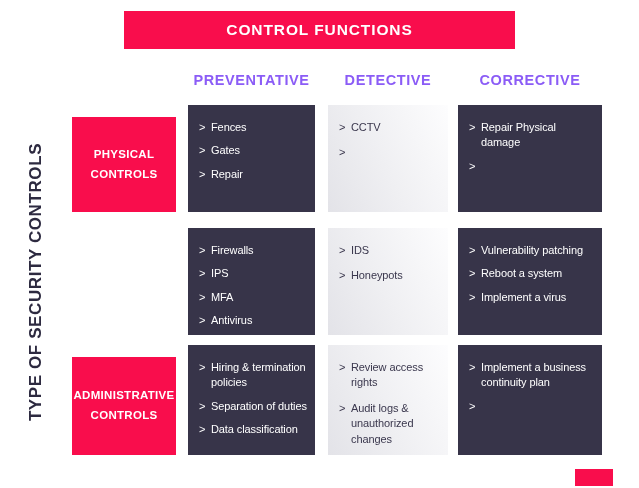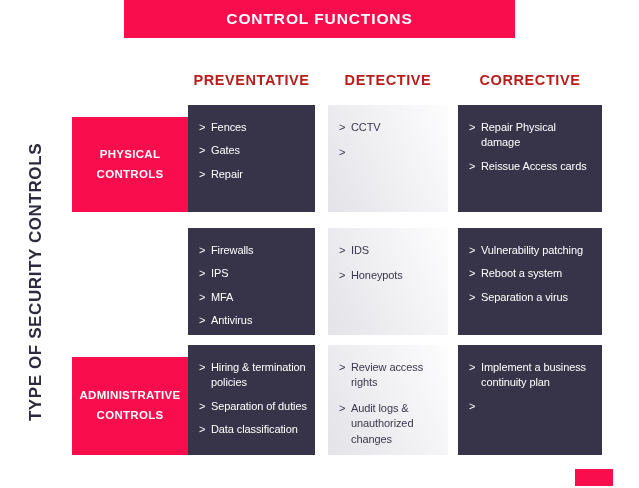--- a/index.html
+++ b/index.html
@@ -2,45 +2,45 @@
 <html style="--accent: #f90d4c; --navy: #373449;"><head>
 <meta charset="utf-8">
 <style>
   html,body{margin:0;padding:0;background:#fff;}
   .stage{
     position:relative;width:639px;height:488px;background:#ffffff;overflow:hidden;
     font-family:"Liberation Sans",sans-serif;
   }
   
   .banner{
-    position:absolute;left:124px;top:0;width:391px;height:38px;
+    position:absolute;left:124px;top:11px;width:391px;height:38px;
     background:var(--accent,#f90d4c);display:flex;align-items:center;justify-content:center;text-align:center;
   }
   .banner span{color:#ffffff;font-weight:bold;font-size:15.5px;letter-spacing:.9px;}
   
   .col-head{
     position:absolute;top:70px;height:20px;display:flex;align-items:center;justify-content:center;
-    font-weight:bold;font-size:14.5px;letter-spacing:.6px;color:#b91c1c;white-space:nowrap;
+    font-weight:bold;font-size:14.5px;letter-spacing:.6px;color:#8b5cf6;white-space:nowrap;
   }
   .col-head.prev{left:188px;width:127px;}
   .col-head.det {left:328px;width:120px;}
   .col-head.corr{left:458px;width:144px;}
   
   .y-label{
     position:absolute;left:36px;top:282px;transform:translate(-50%,-50%) rotate(-90deg);
     transform-origin:center;white-space:nowrap;font-weight:bold;font-size:17px;
     letter-spacing:.6px;color:#2d2a40;
   }
   
   .row{position:absolute;left:72px;width:530px;}
   .row.r0{top:105px;height:107px;}
   .row.r1{top:228px;height:107px;}
   .row.r2{top:345px;height:110px;}
   .rlabel{
-    position:absolute;left:0;top:12px;bottom:0;width:116px;background:var(--accent,#f90d4c);
+    position:absolute;left:0;top:12px;bottom:0;width:104px;background:var(--accent,#f90d4c);
     display:flex;align-items:center;justify-content:center;text-align:center;
     color:#fff;font-weight:bold;font-size:11.5px;line-height:1.7;letter-spacing:.3px;padding:0 3px;box-sizing:border-box;
   }
   .cell{position:absolute;top:0;bottom:0;box-sizing:border-box;padding:15px 4px 8px 11px;}
   .cell.prev{left:116px;width:127px;background:var(--navy,#373449);}
   .cell.det {left:256px;width:120px;background:linear-gradient(245deg,#fdfdfe 0%,#efeff2 55%,#e3e3e8 100%);}
   .cell.corr{left:386px;width:144px;background:var(--navy,#373449);}
   .cell ul{list-style:none;margin:0;padding:0;}
   .cell li{
     position:relative;padding-left:12px;margin-bottom:8px;
@@ -77,21 +77,21 @@
     </div>
     <div class="cell det">
       <ul>
           <li><span class="chev">&gt;</span><span>CCTV</span></li>
           <li><span class="chev">&gt;</span></li>
         </ul>
     </div>
     <div class="cell corr">
       <ul>
           <li><span class="chev">&gt;</span><span>Repair Physical damage</span></li>
-          <li><span class="chev">&gt;</span><span>Reissue Access cards</span></li>
+          <li><span class="chev">&gt;</span></li>
         </ul>
     </div>
   </div>
 
   <div class="row r1">
     <div class="cell prev">
       <ul>
           <li><span class="chev">&gt;</span><span>Firewalls</span></li>
           <li><span class="chev">&gt;</span><span>IPS</span></li>
           <li><span class="chev">&gt;</span><span>MFA</span></li>
@@ -101,21 +101,21 @@
     <div class="cell det">
       <ul>
           <li><span class="chev">&gt;</span><span>IDS</span></li>
           <li><span class="chev">&gt;</span><span>Honeypots</span></li>
         </ul>
     </div>
     <div class="cell corr">
       <ul>
           <li><span class="chev">&gt;</span><span>Vulnerability patching</span></li>
           <li><span class="chev">&gt;</span><span>Reboot a system</span></li>
-          <li><span class="chev">&gt;</span><span>Separation a virus</span></li>
+          <li><span class="chev">&gt;</span><span>Implement a virus</span></li>
         </ul>
     </div>
   </div>
 
   <div class="row r2">
     <div class="rlabel">ADMINISTRATIVE CONTROLS</div>
     <div class="cell prev">
       <ul>
           <li><span class="chev">&gt;</span><span>Hiring &amp; termination policies</span></li>
           <li><span class="chev">&gt;</span><span>Separation of duties</span></li>

